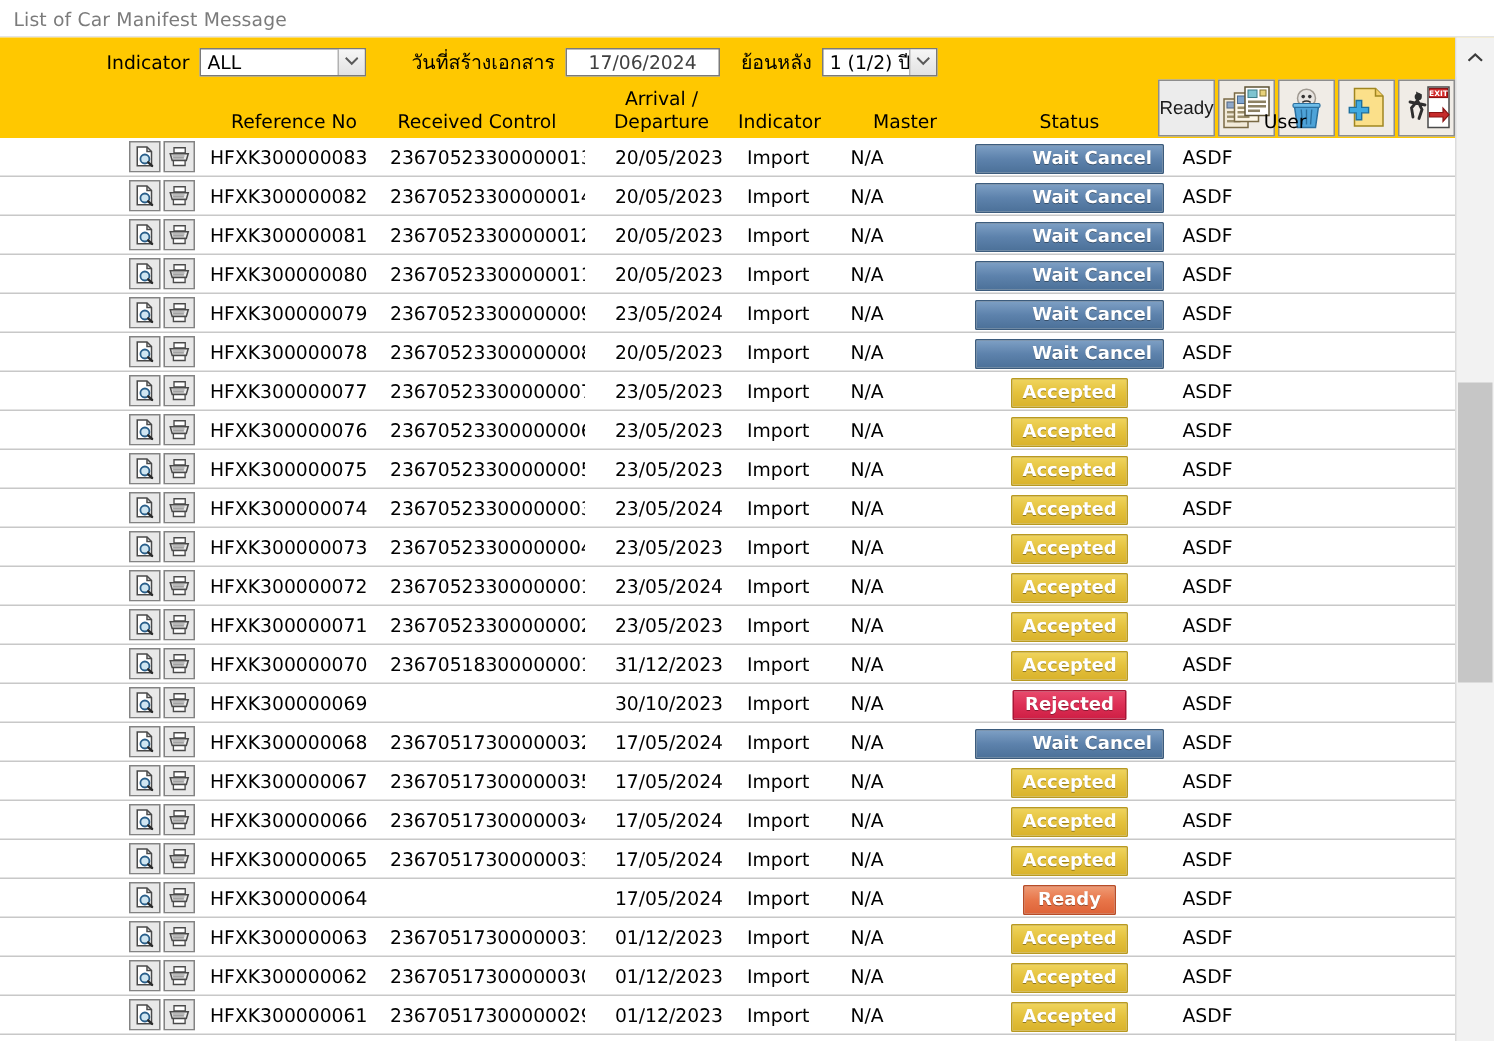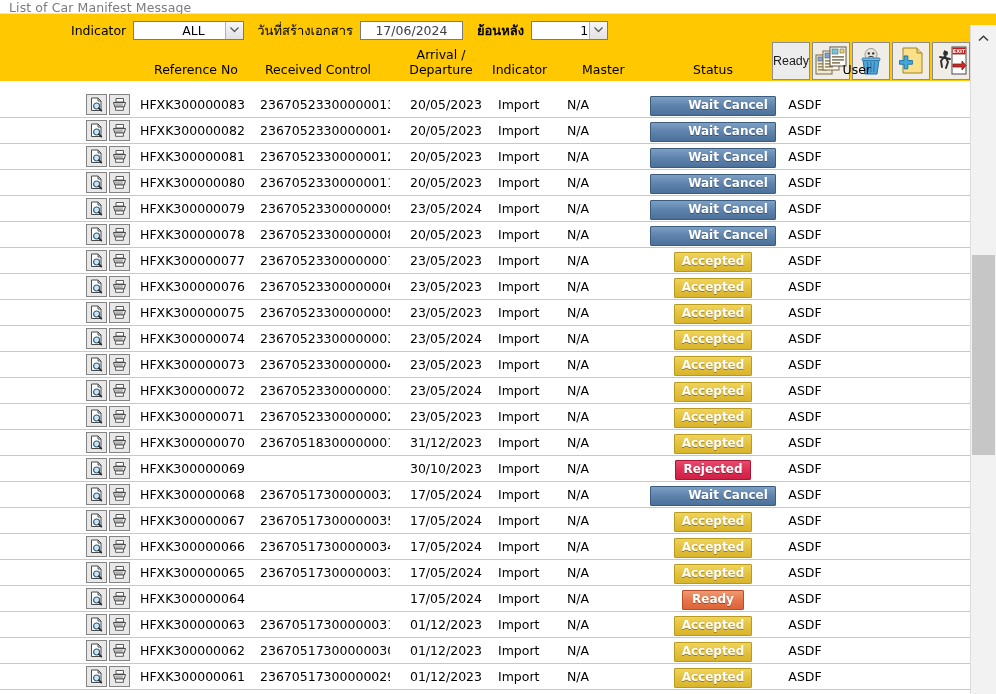--- a/index.html
+++ b/index.html
@@ -8,23 +8,23 @@
     width:996px;height:694px;overflow:hidden;
     background:#ffffff;
     font-family:"DejaVu Sans","Liberation Sans",sans-serif;
     font-size:12px;color:#000;
     -webkit-font-smoothing:none;
   }
   .app{position:relative;width:996px;height:694px;overflow:hidden;}
 
   
   .titlebar{
-    height:14px;background:#ffffff;
+    height:25px;background:#ffffff;
     border-bottom:1px solid #e4e4e4;
-    display:flex;align-items:flex-start;
+    display:flex;align-items:center;
     padding-left:9px;box-sizing:border-box;
   }
   .titlebar .tb-text{
     font-size:12.5px;color:#7b7b7b;letter-spacing:.1px;
   }
 
   
   .header{
     position:relative;
     background:#ffc800;
@@ -40,21 +40,21 @@
   }
   .lbl-thai{font-size:13px;}
   .combo{
     position:relative;display:inline-flex;align-items:center;
     background:#ffffff;border:1px solid #7a7a7a;
     height:19px;box-sizing:border-box;
     padding:0 0 0 4px;
   }
   .combo .cval{
     font-size:12.5px;line-height:17px;color:#000;white-space:nowrap;
-    flex:1 1 auto;overflow:hidden;margin-left:44px;
+    flex:1 1 auto;overflow:hidden;
   }
   .combo .cbtn{
     width:17px;height:17px;flex:0 0 17px;
     background:linear-gradient(180deg,#f6f6f6 0%,#e2e2e2 100%);
     border-left:1px solid #b2b2b2;
     display:flex;align-items:center;justify-content:center;
   }
   .combo .cbtn svg{display:block;}
   .textbox{
     display:inline-flex;align-items:center;justify-content:center;
@@ -188,24 +188,24 @@
       <span class="lbl" style="margin-left:71px;">Indicator</span>
       <div class="combo" style="margin-left:7px;width:111px;">
         <span class="cval">ALL</span>
         <span class="cbtn">
           <svg width="9" height="6" viewBox="0 0 9 6">
               <path d="M0.5 0.5 L4.5 4.5 L8.5 0.5" fill="none" stroke="#5a5a5a" stroke-width="1.3"></path>
             </svg>
         </span>
       </div>
 
-      <span class="lbl lbl-thai" style="margin-left:13px;">วันที่สร้างเอกสาร</span>
+      <span class="lbl lbl-thai" style="margin-left:30px;">วันที่สร้างเอกสาร</span>
       <div class="textbox" style="margin-left:7px;width:103px;">17/06/2024</div>
 
-      <span class="lbl lbl-thai" style="margin-left:14px;font-weight:bold;">ย้อนหลัง</span>
+      <span class="lbl lbl-thai" style="margin-left:14px;">ย้อนหลัง</span>
       <div class="combo" style="margin-left:7px;width:77px;">
         <span class="cval">1 (1/2) ปี</span>
         <span class="cbtn">
           <svg width="9" height="6" viewBox="0 0 9 6">
               <path d="M0.5 0.5 L4.5 4.5 L8.5 0.5" fill="none" stroke="#5a5a5a" stroke-width="1.3"></path>
             </svg>
         </span>
       </div>
     </div>
 

